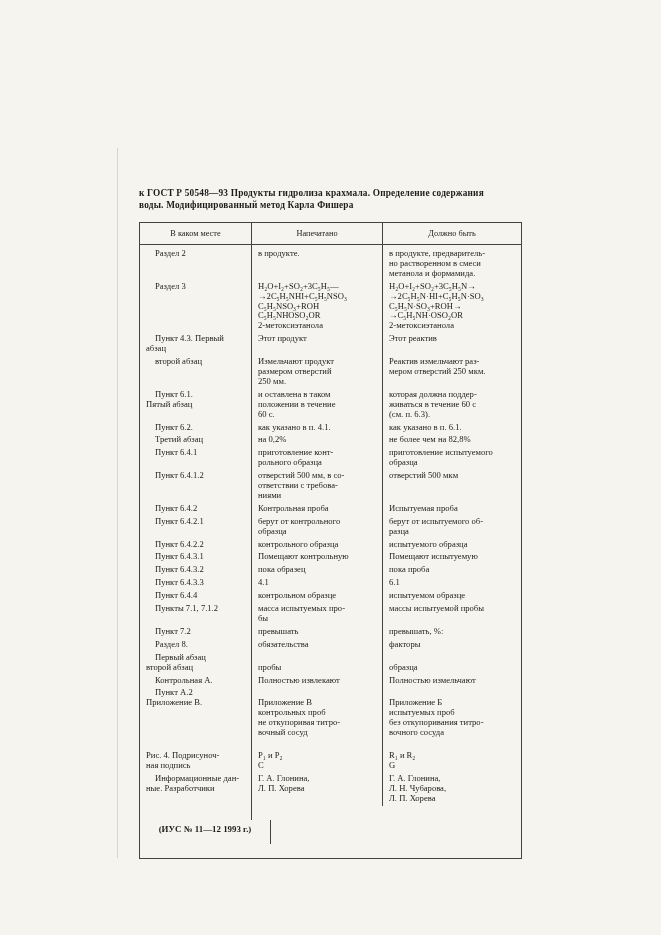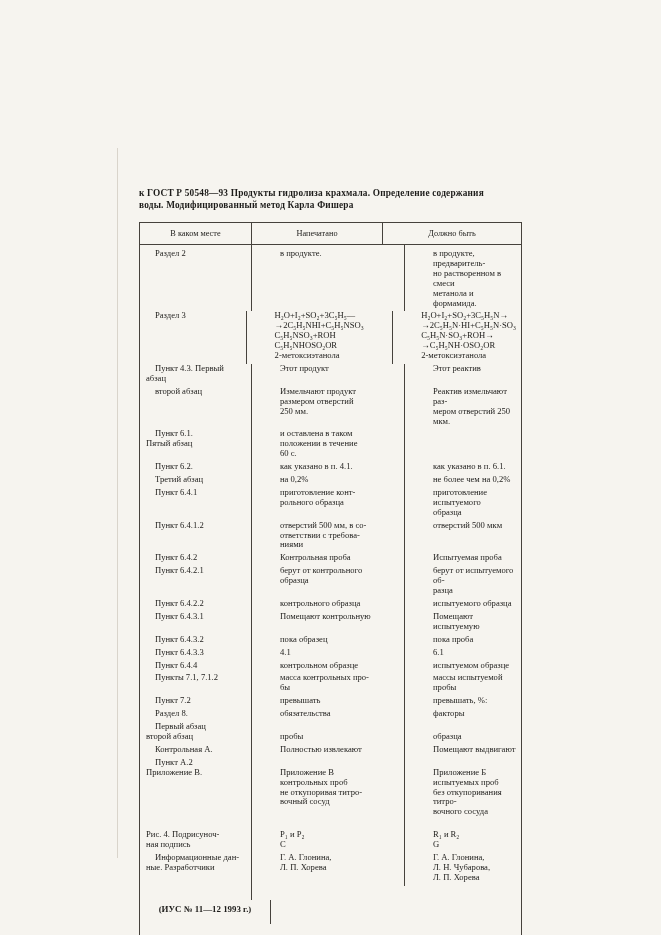--- a/index.html
+++ b/index.html
@@ -43,21 +43,21 @@
   .thead { display: flex; border-bottom: 1px solid #46423c; }
   .th {
     font-size: 8.3px;
     line-height: 9px;
     text-align: center;
     padding: 6px 2px 6px;
   }
   .col-left  { width: 112px; border-right: 1px solid #46423c; }
   .col-mid   { width: 131px; border-right: 1px solid #46423c; }
   .col-right { flex: 1; }
-  .tr { display: flex; gap: 22px; }
+  .tr { display: flex; }
   .td {
     font-size: 8.6px;
     line-height: 9.9px;
     white-space: pre-line;
     padding: 0 5px 3px 6px;
   }
   .tbody .tr:first-child .td { padding-top: 4px; }
   .cell-left { text-indent: 9px; }
   .tfoot { display: flex; flex-direction: column; }
   .tfoot .td { padding: 5px 0 9px; }
@@ -123,32 +123,35 @@
     <div class="td col-right">Реактив измельчают раз-
 мером отверстий 250 мкм.</div>
   </div>
 
   <div class="tr">
     <div class="td col-left cell-left">Пункт 6.1.
 Пятый абзац</div>
     <div class="td col-mid">и оставлена в таком
 положении в течение
 60 с.</div>
+    <div class="td col-right">которая должна поддер-
+живаться в течение 60 с
+(см. п. 6.3).</div>
   </div>
 
   <div class="tr">
     <div class="td col-left cell-left">Пункт 6.2.</div>
     <div class="td col-mid">как указано в п. 4.1.</div>
     <div class="td col-right">как указано в п. 6.1.</div>
   </div>
 
   <div class="tr">
     <div class="td col-left cell-left">Третий абзац</div>
     <div class="td col-mid">на 0,2%</div>
-    <div class="td col-right">не более чем на 0,2%</div>
+    <div class="td col-right">не более чем на 82,8%</div>
   </div>
 
   <div class="tr">
     <div class="td col-left cell-left">Пункт 6.4.1</div>
     <div class="td col-mid">приготовление конт-
 рольного образца</div>
     <div class="td col-right">приготовление испытуемого
 образца</div>
   </div>
 
@@ -199,21 +202,21 @@
   </div>
 
   <div class="tr">
     <div class="td col-left cell-left">Пункт 6.4.4</div>
     <div class="td col-mid">контрольном образце</div>
     <div class="td col-right">испытуемом образце</div>
   </div>
 
   <div class="tr">
     <div class="td col-left cell-left">Пункты 7.1, 7.1.2</div>
-    <div class="td col-mid">масса контрольных про-
+    <div class="td col-mid">масса испытуемых про-
 бы</div>
     <div class="td col-right">массы испытуемой пробы</div>
   </div>
 
   <div class="tr">
     <div class="td col-left cell-left">Пункт 7.2</div>
     <div class="td col-mid">превышать</div>
     <div class="td col-right">превышать, %:</div>
   </div>
 
@@ -228,21 +231,21 @@
 второй абзац</div>
     <div class="td col-mid">
 пробы</div>
     <div class="td col-right">
 образца</div>
   </div>
 
   <div class="tr">
     <div class="td col-left cell-left">Контрольная А.</div>
     <div class="td col-mid">Полностью извлекают</div>
-    <div class="td col-right">Помещают выдвигают</div>
+    <div class="td col-right">Полностью измельчают</div>
   </div>
 
   <div class="tr">
     <div class="td col-left cell-left">Пункт А.2
 Приложение В.</div>
     <div class="td col-mid">
 Приложение В
 контрольных проб
 не откупоривая титро-
 вочный сосуд</div>

